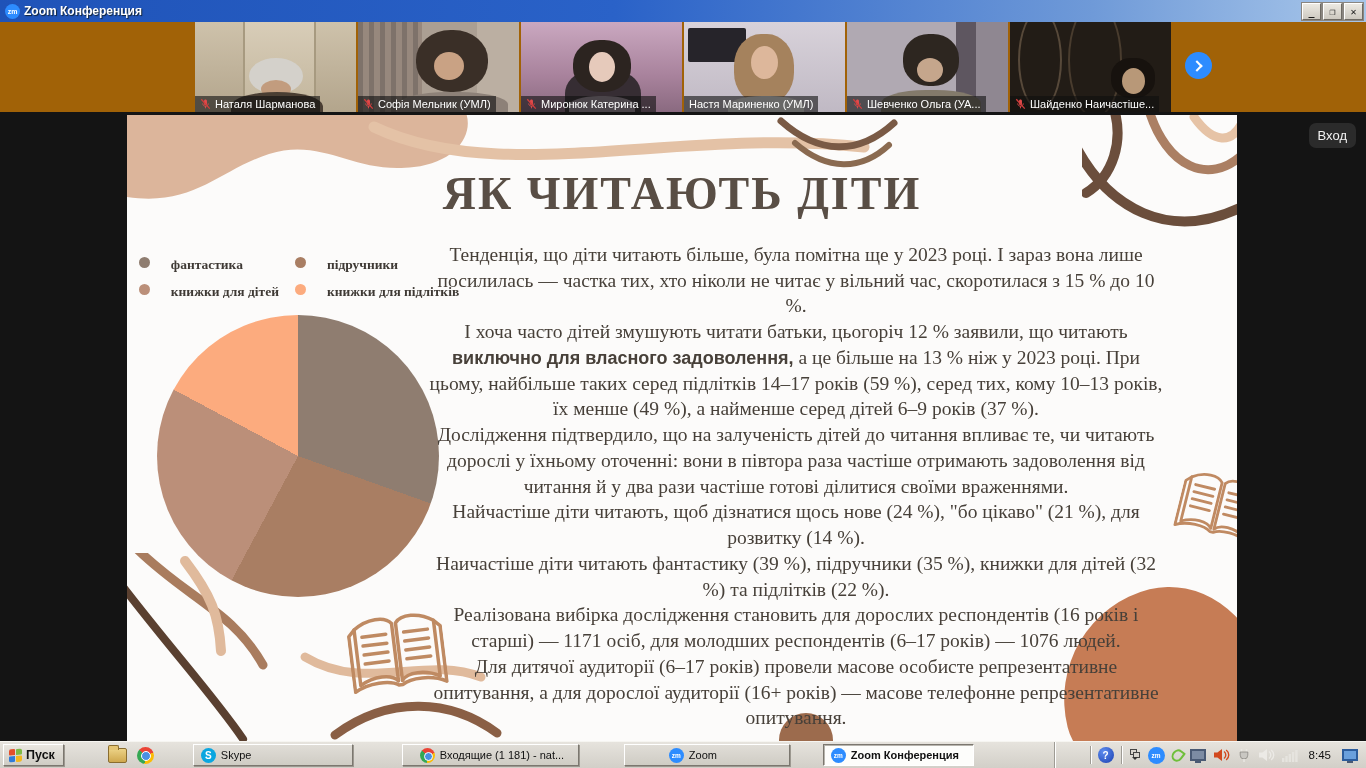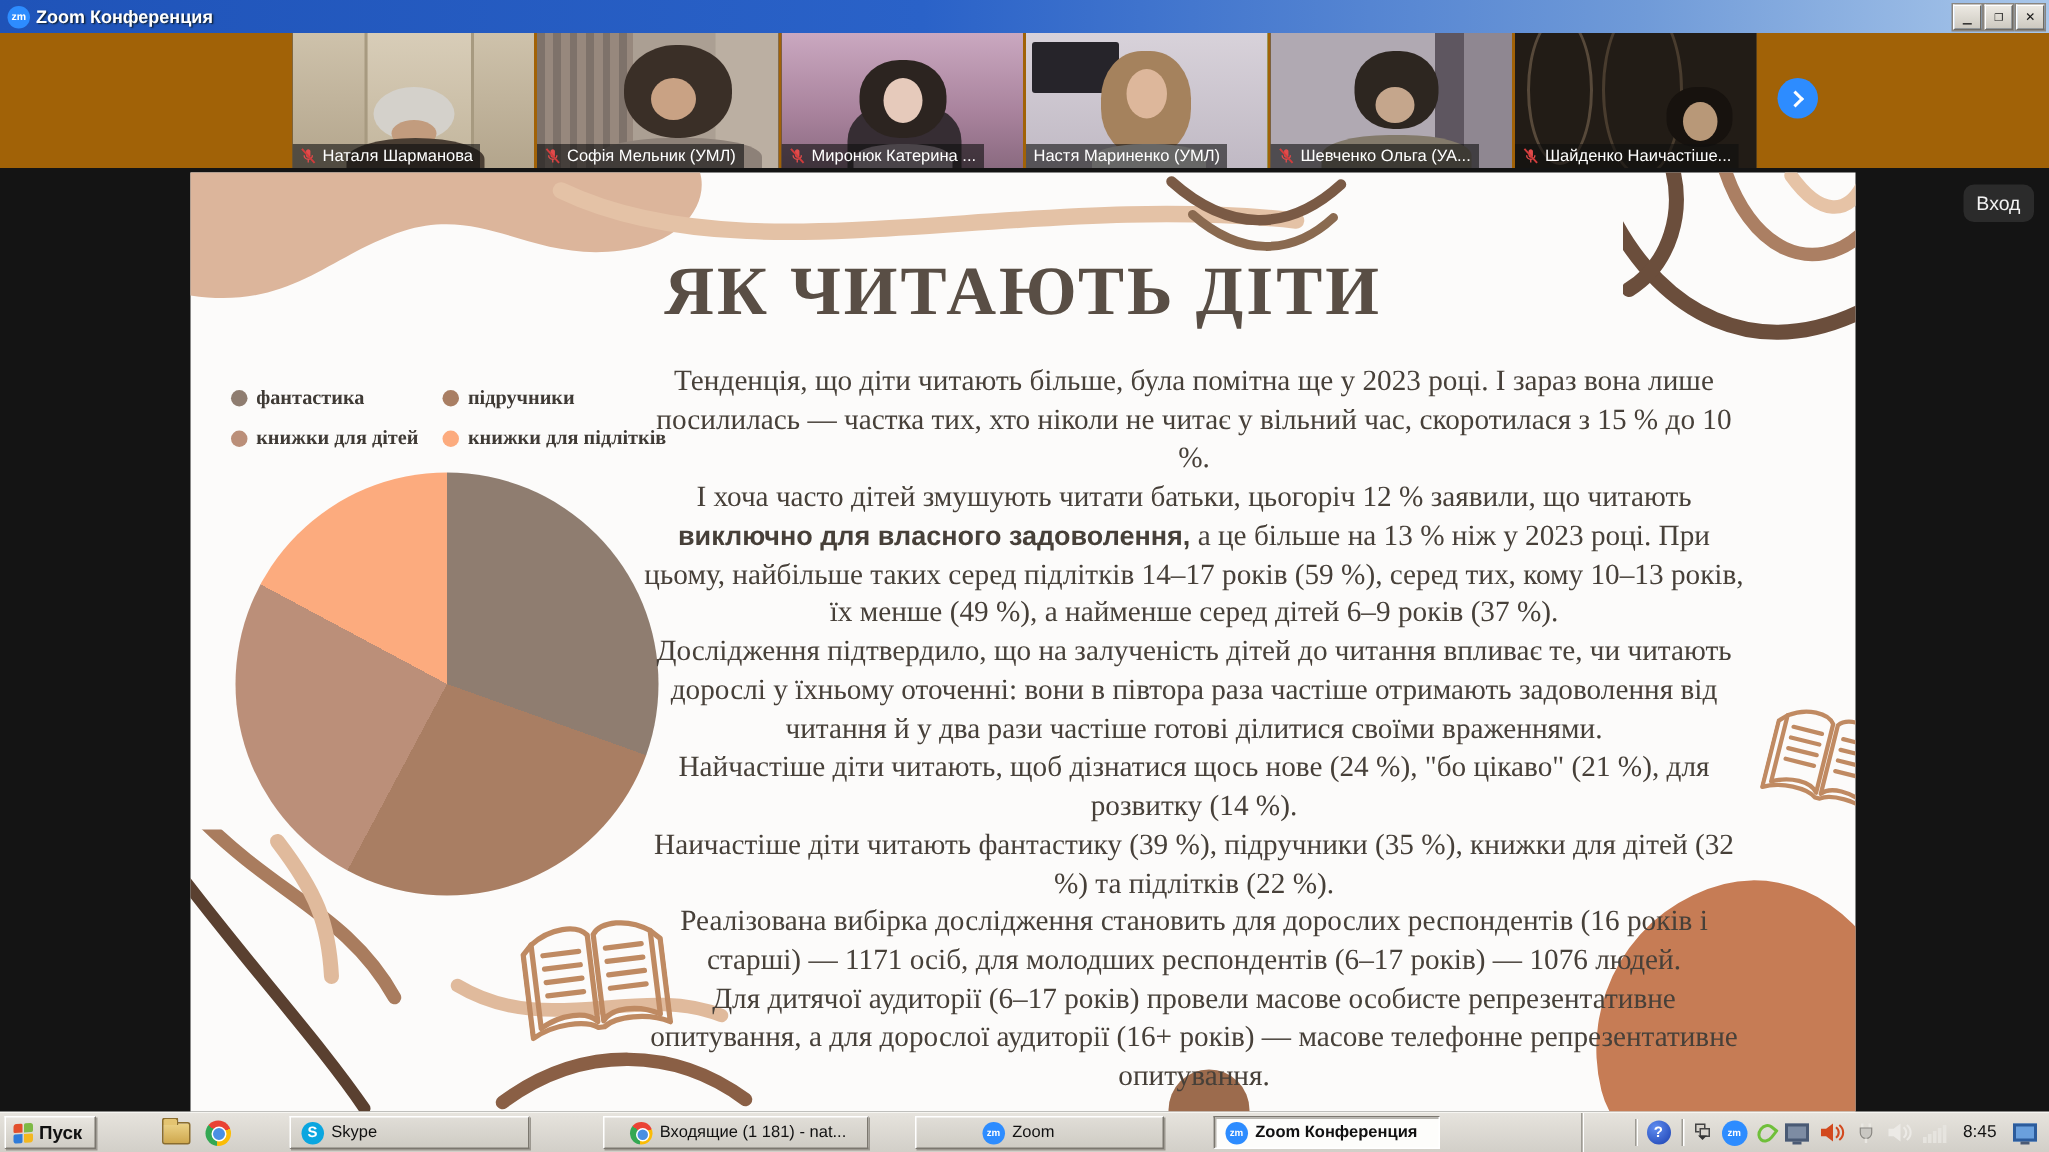--- a/index.html
+++ b/index.html
@@ -74,21 +74,21 @@
   .slide{position:absolute;left:127px;top:3px;width:1110px;height:626px;background:#fcfbfa;overflow:hidden;}
   .slide-title{position:absolute;left:0;top:52px;width:100%;text-align:center;
     font-family:"Liberation Serif",serif;font-weight:bold;font-size:46px;letter-spacing:2px;color:#594e45;}
   .textcol{position:absolute;left:300px;top:127px;width:738px;text-align:center;
     font-family:"Liberation Serif",serif;font-size:19.5px;line-height:1.32;color:#474039;}
   .textcol p{margin:0;}
   .textcol b{font-family:"Liberation Sans",sans-serif;font-size:18px;}
   .legend{position:absolute;left:22px;top:142px;width:300px;display:grid;
     grid-template-columns:auto auto;gap:11px 16px;justify-content:center;align-items:center;
     font-family:"Liberation Serif",serif;font-size:13.5px;font-weight:bold;color:#3f3a35;}
-  .legend-item{display:flex;align-items:center;gap:6px;white-space:nowrap;}
+  .legend-item{display:flex;gap:21px;white-space:nowrap;}
   .legend-dot{width:11px;height:11px;border-radius:50%;flex:none;}
   .pie{position:absolute;left:30px;top:200px;width:282px;height:282px;border-radius:50%;}
 
   
   .dec{position:absolute;pointer-events:none;}
   .blob-br{right:-28px;bottom:-38px;width:205px;height:190px;background:#c67c55;
     border-radius:55% 45% 50% 50% / 60% 55% 45% 40%;transform:rotate(-14deg);}
   .circ-bc{left:652px;top:598px;width:54px;height:54px;border-radius:50%;background:#9c6b4d;}
 
   
@@ -112,21 +112,21 @@
     background:conic-gradient(from -50deg,#ea4335 0 33%,#fbbc05 0 66%,#34a853 0 100%);}
   .chrome-ic::after{content:"";position:absolute;left:4.5px;top:4.5px;width:8px;height:8px;border-radius:50%;
     background:#4a90e2;border:1.5px solid #fff;}
   .taskbtn{height:22px;display:flex;align-items:center;gap:5px;padding:0 7px;overflow:hidden;white-space:nowrap;
     background:linear-gradient(180deg,#e0ddd7,#cfccc4);border:1px solid #fff;
     border-right-color:#7b776f;border-bottom-color:#7b776f;box-shadow:1px 1px 0 #9c9890;}
   .taskbtn.active{background:#fdfdfb;border:1px solid #7b776f;border-right-color:#fff;border-bottom-color:#fff;
     box-shadow:inset 1px 1px 0 #b7b4ad;font-weight:bold;}
   .tb-skype{margin-left:10px;width:160px;}
   .tb-mail{width:177px;margin-left:20px;padding-left:17px;}
-  .tb-zoom{width:166px;margin-left:2px;padding-left:44px;}
+  .tb-zoom{width:166px;margin-left:16px;padding-left:44px;}
   .tb-conf{width:151px;margin-left:4px;}
   .skype-ic{width:15px;height:15px;border-radius:50%;background:#0aa6e0;color:#fff;font-size:10px;font-weight:bold;
     display:flex;align-items:center;justify-content:center;flex:none;}
   .zm-ic{width:15px;height:15px;border-radius:50%;background:#2d8cff;color:#fff;font-size:6.5px;font-weight:bold;
     display:flex;align-items:center;justify-content:center;flex:none;}
   .chrome-ic.small{width:15px;height:15px;flex:none;}
   .chrome-ic.small::after{left:4px;top:4px;width:7px;height:7px;}
   .tray{margin-left:auto;height:100%;display:flex;align-items:center;gap:7px;padding:0 8px 0 8px;
     border-left:1px solid #9e9b94;box-shadow:inset 1px 0 0 #fff;}
   .tray .sep{width:1px;height:18px;background:#9e9b94;box-shadow:1px 0 0 #fff;}

